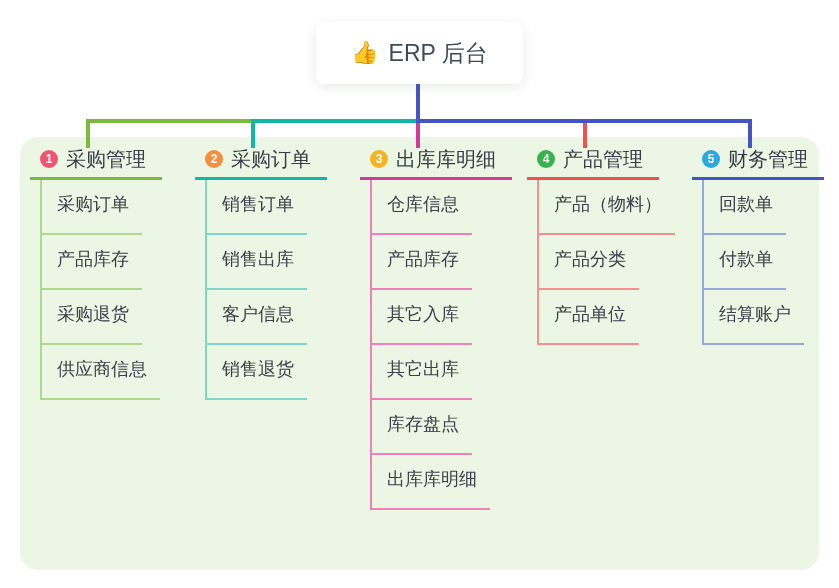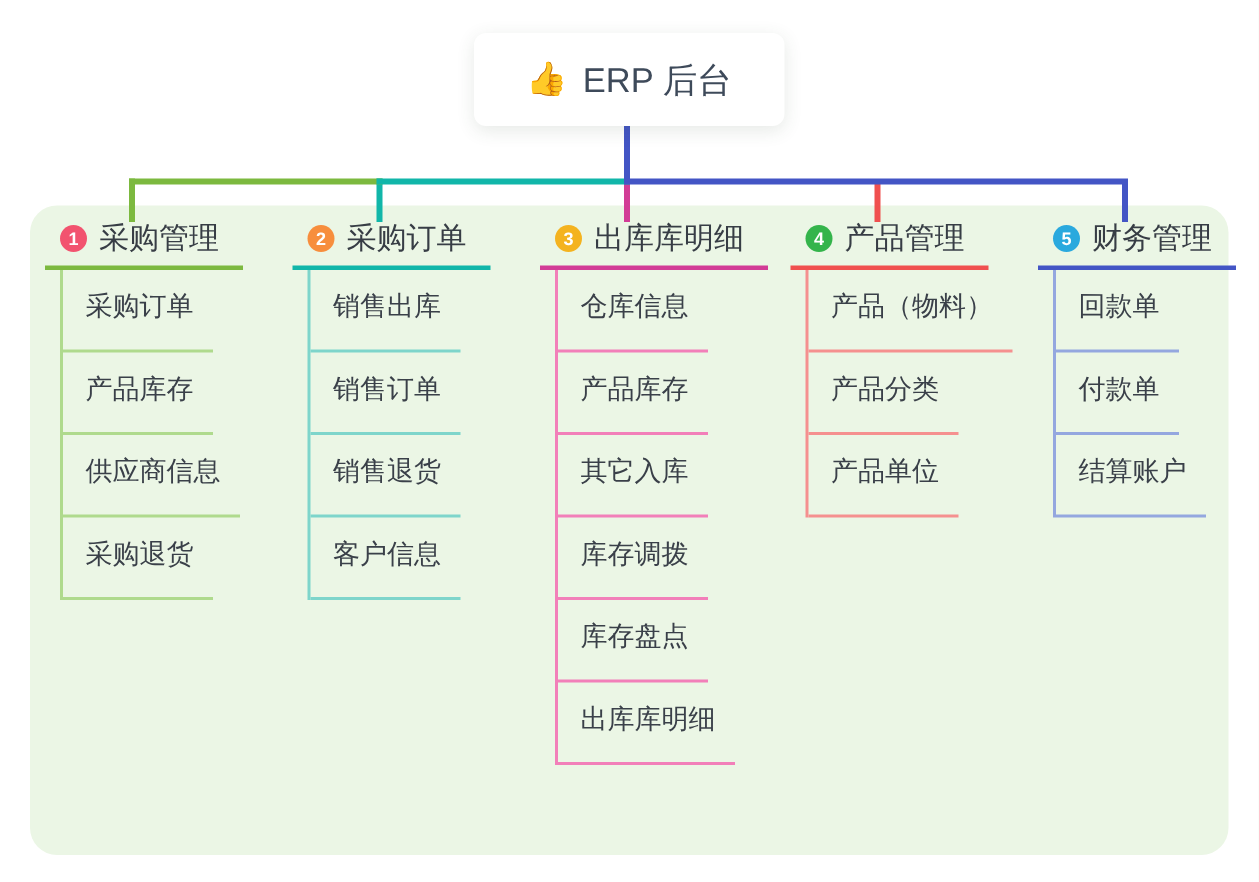--- a/index.html
+++ b/index.html
@@ -73,66 +73,66 @@
       <span>采购管理</span>
     </div>
     <ul class="children">
       <li>
           <span class="leaf">采购订单</span>
         </li>
       <li>
           <span class="leaf">产品库存</span>
         </li>
       <li>
-          <span class="leaf">供应商信息</span>
+          <span class="leaf">采购退货</span>
         </li>
       <li>
-          <span class="leaf">采购退货</span>
+          <span class="leaf">供应商信息</span>
         </li>
     </ul>
   </div>
 
   <div class="column b2" style="left:195px">
     <div class="branch-title">
       <span class="badge">2</span>
       <span>采购订单</span>
     </div>
     <ul class="children">
       <li>
+          <span class="leaf">销售订单</span>
+        </li>
+      <li>
           <span class="leaf">销售出库</span>
         </li>
       <li>
-          <span class="leaf">销售订单</span>
+          <span class="leaf">客户信息</span>
         </li>
       <li>
           <span class="leaf">销售退货</span>
-        </li>
-      <li>
-          <span class="leaf">客户信息</span>
         </li>
     </ul>
   </div>
 
   <div class="column b3" style="left:360px">
     <div class="branch-title">
       <span class="badge">3</span>
       <span>出库库明细</span>
     </div>
     <ul class="children">
       <li>
           <span class="leaf">仓库信息</span>
         </li>
       <li>
           <span class="leaf">产品库存</span>
         </li>
       <li>
           <span class="leaf">其它入库</span>
         </li>
       <li>
-          <span class="leaf">库存调拨</span>
+          <span class="leaf">其它出库</span>
         </li>
       <li>
           <span class="leaf">库存盘点</span>
         </li>
       <li>
           <span class="leaf">出库库明细</span>
         </li>
     </ul>
   </div>
 

